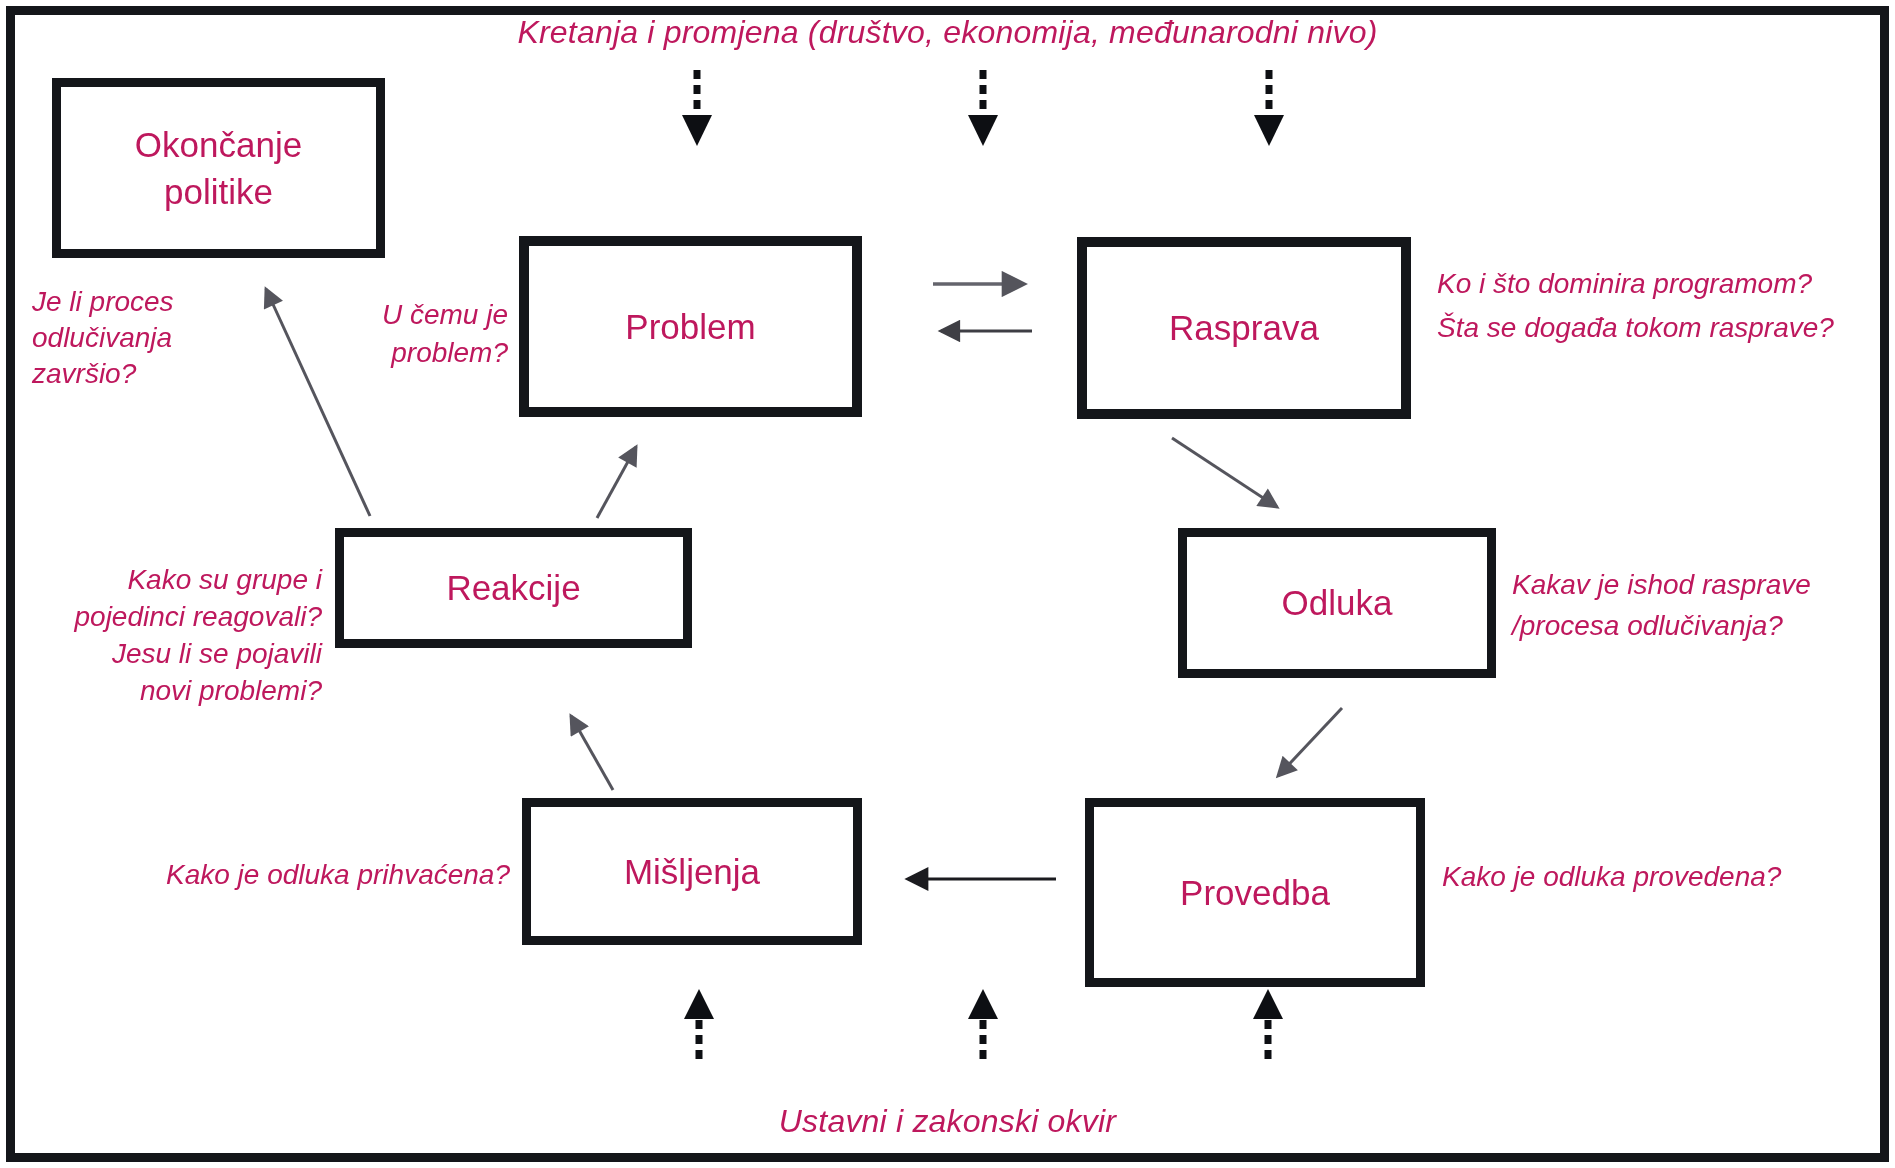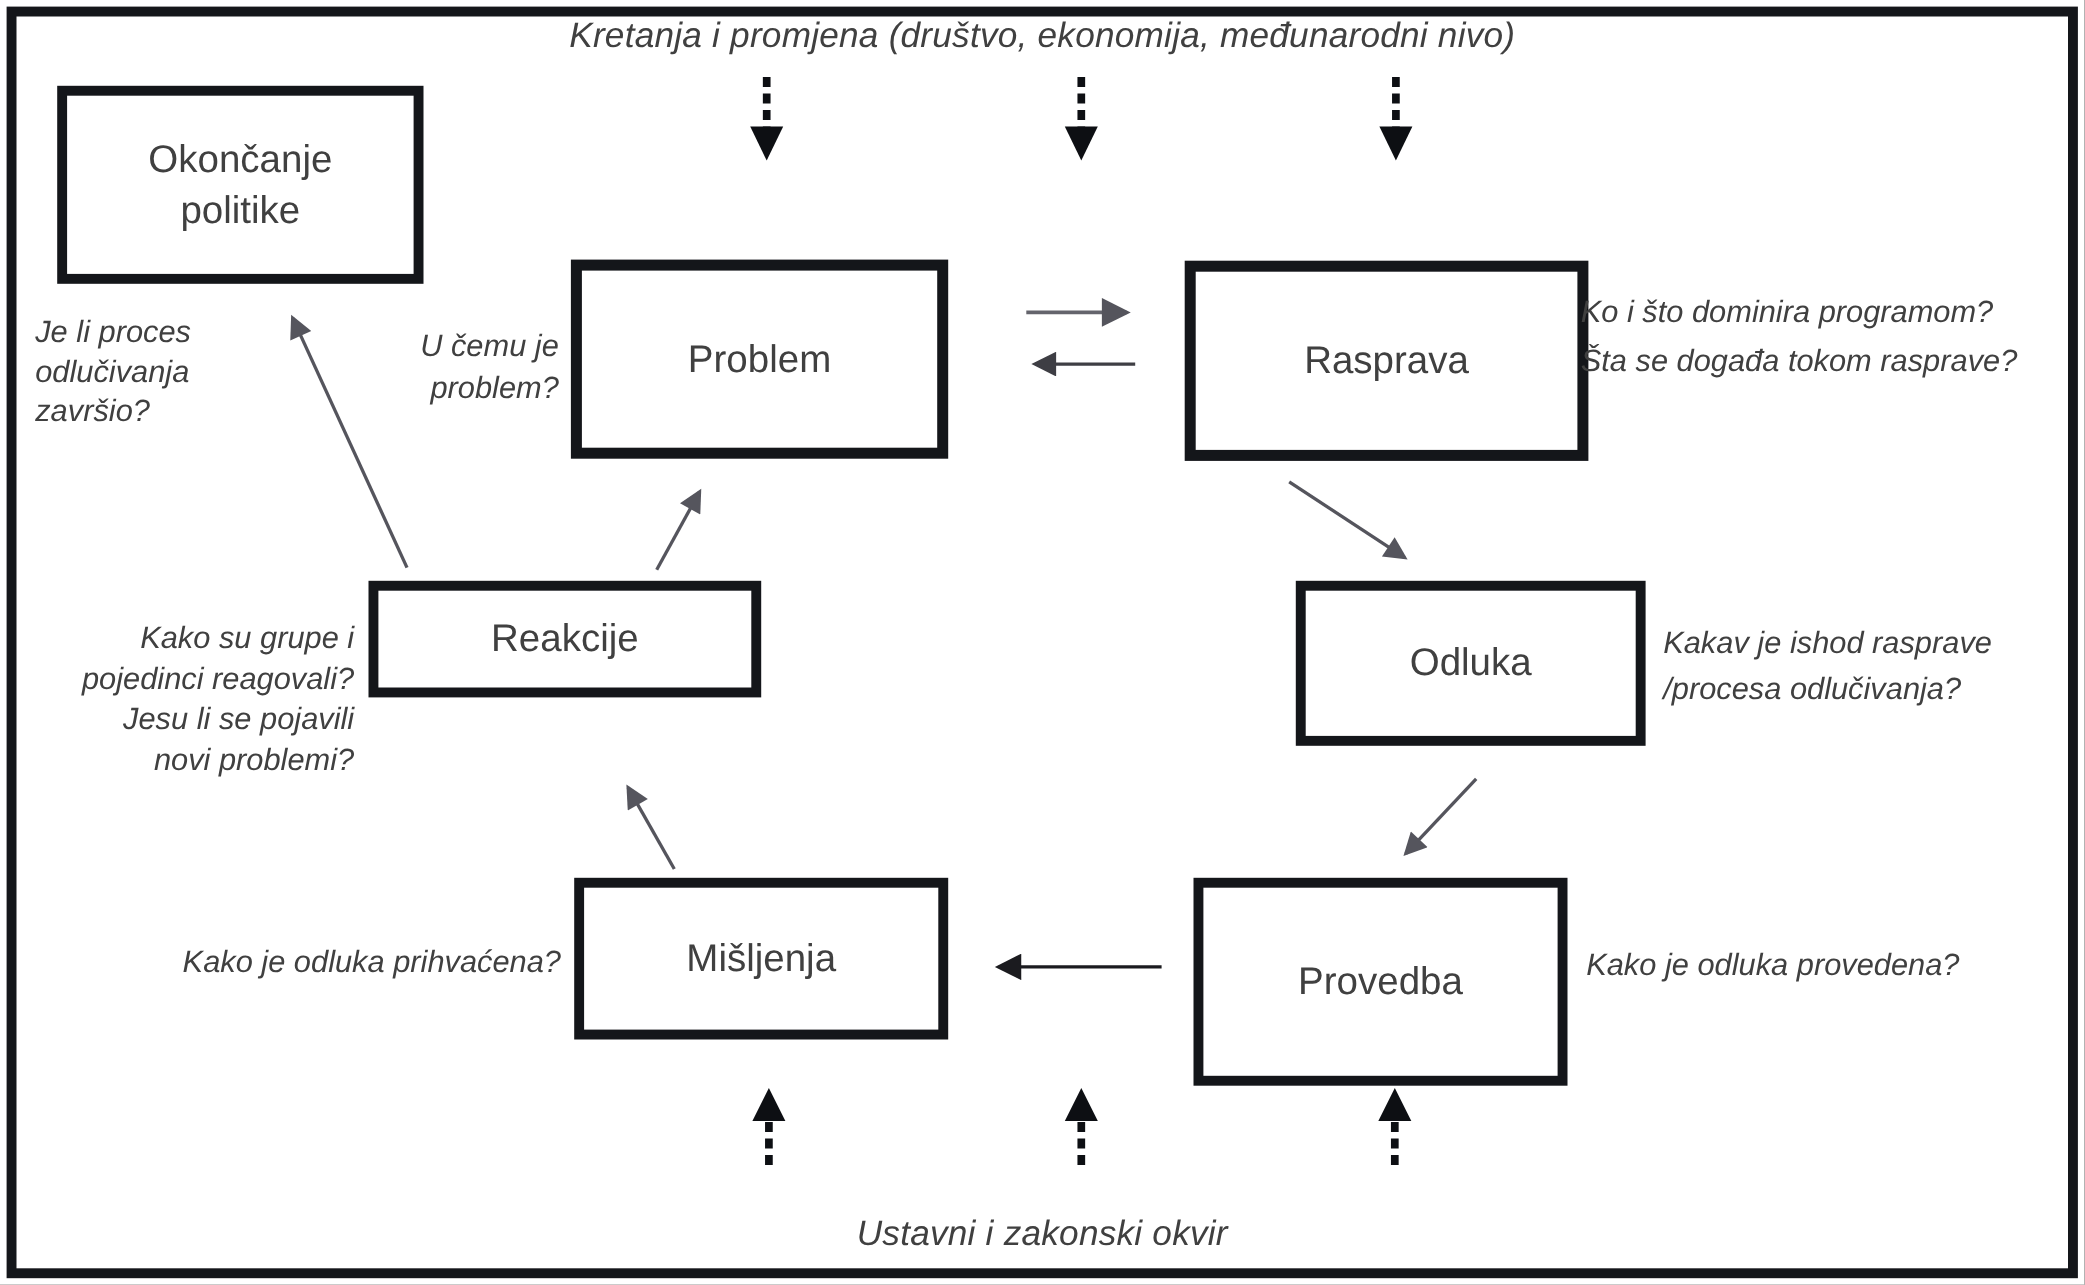--- a/index.html
+++ b/index.html
@@ -1,41 +1,41 @@
 <!DOCTYPE html>
 <html><head>
 <meta charset="utf-8">
 <style>
   html,body{margin:0;padding:0;background:#777;}
   .canvas{
     position:relative; width:1895px; height:1168px;
     background:#ffffff; overflow:hidden;
-    font-family:"Liberation Sans", sans-serif; color:#404040;
+    font-family:"Liberation Sans", sans-serif; color:#be185d;
   }
   .frame{
     position:absolute; left:6px; top:6px; right:6px; bottom:6px;
     border:9px solid #14161a; pointer-events:none;
   }
   .banner{
     position:absolute; left:0; width:100%; text-align:center;
     font-style:italic; font-size:32px; letter-spacing:0.2px;
   }
   .banner.top{ top:14px; }
   .banner.bottom{ top:1103px; }
   .node{
     position:absolute; display:flex; align-items:center; justify-content:center;
     background:#ffffff; border:9px solid #14161a;
     font-weight:normal; font-size:35px; text-align:center;
     line-height:1.35; white-space:pre-line; box-sizing:border-box;
   }
   .node.okoncanje{ left:52px;  top:78px;  width:333px; height:180px; }
   .node.problem { left:519px;  top:236px; width:343px; height:181px; border-width:10px; }
-  .node.rasprava{ left:1077px; top:237px; width:367px; height:182px; border-width:10px; }
+  .node.rasprava{ left:1077px; top:237px; width:334px; height:182px; border-width:10px; }
   .node.odluka  { left:1178px; top:528px; width:318px; height:150px; }
-  .node.reakcije{ left:335px;  top:528px; width:357px; height:106px; }
+  .node.reakcije{ left:335px;  top:528px; width:357px; height:120px; }
   .node.misljenja{ left:522px; top:798px; width:340px; height:147px; }
   .node.provedba{ left:1085px; top:798px; width:340px; height:189px; }
   .q{
     position:absolute; font-style:italic; font-size:28px; line-height:38px;
     white-space:nowrap;
   }
   .q span{ display:block; }
   .q.left  { text-align:left; }
   .q.right { text-align:right; }
   .q.okoncanje{ left:32px; top:284px; line-height:36px; }

